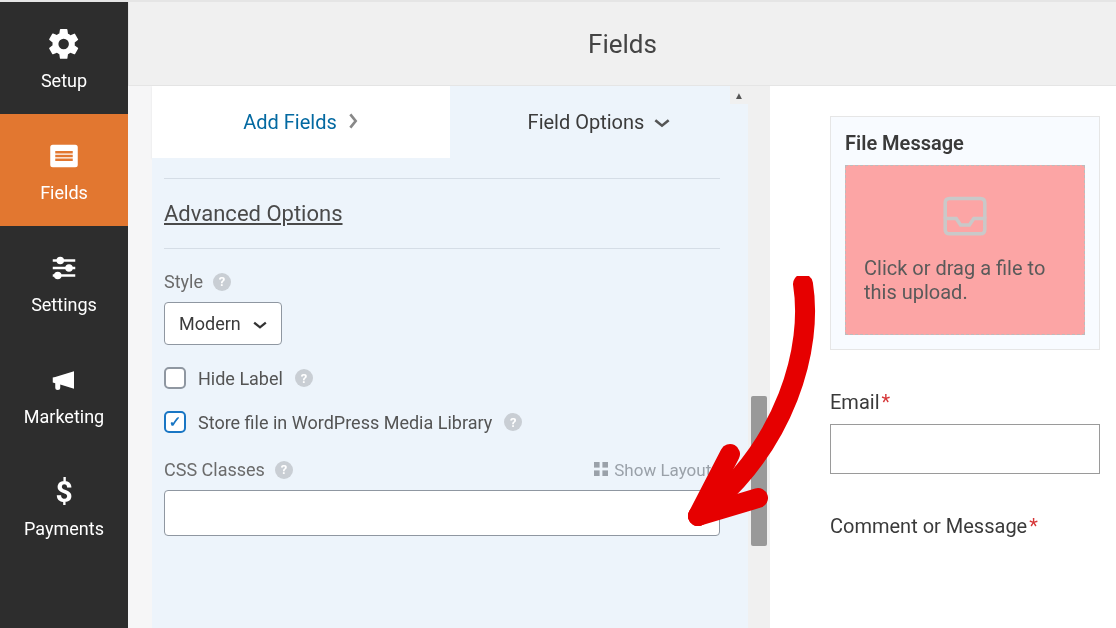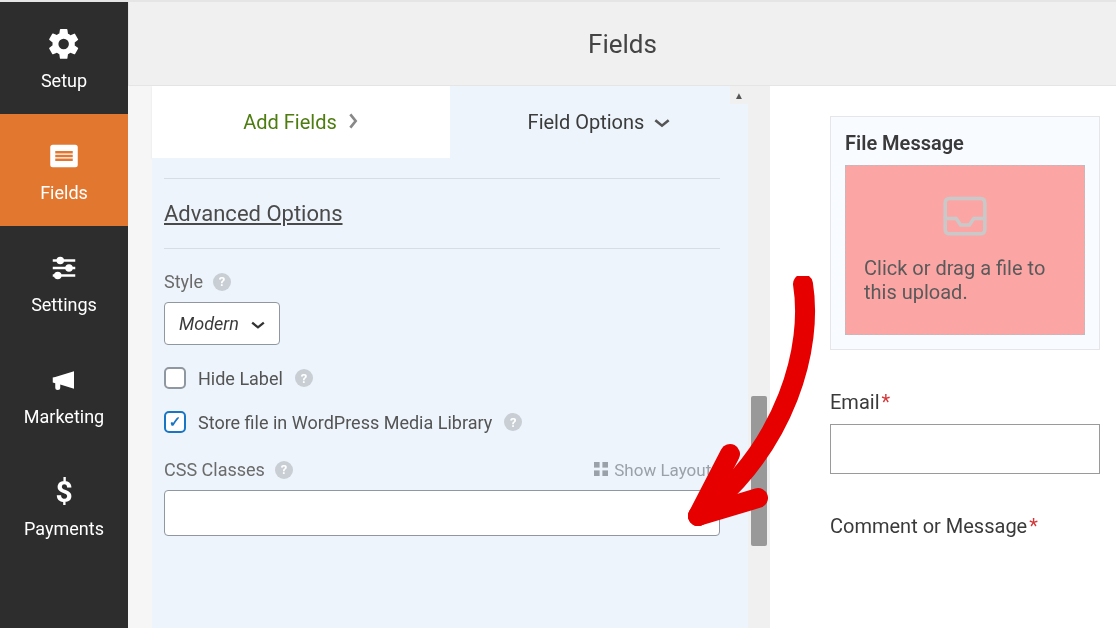--- a/index.html
+++ b/index.html
@@ -80,21 +80,21 @@
     display: flex;
     height: 72px;
     margin-left: 24px;
   }
   .tab {
     flex: 1;
     display: flex;
     align-items: center;
     justify-content: center;
     font-size: 20px;
-    color: #4d7c0f;
+    color: #0369a1;
     gap: 10px;
     cursor: pointer;
   }
   .tab.inactive {
     background: #fff;
     box-shadow: 0 1px 2px rgba(0,0,0,0.08);
   }
   .tab.active {
     background: #edf4fb;
     color: #3b3b3b;
@@ -139,21 +139,20 @@
     display: inline-flex;
     align-items: center;
     gap: 12px;
     background: #fff;
     border: 1px solid #8f97a1;
     border-radius: 4px;
     padding: 10px 14px;
     font-size: 18px;
     color: #3a3a3a;
     cursor: pointer;
-    font-style: italic;
   }
   .checkbox-row {
     display: flex;
     align-items: center;
     gap: 12px;
     font-size: 18px;
     color: #545454;
     margin-top: 22px;
   }
   .checkbox {

